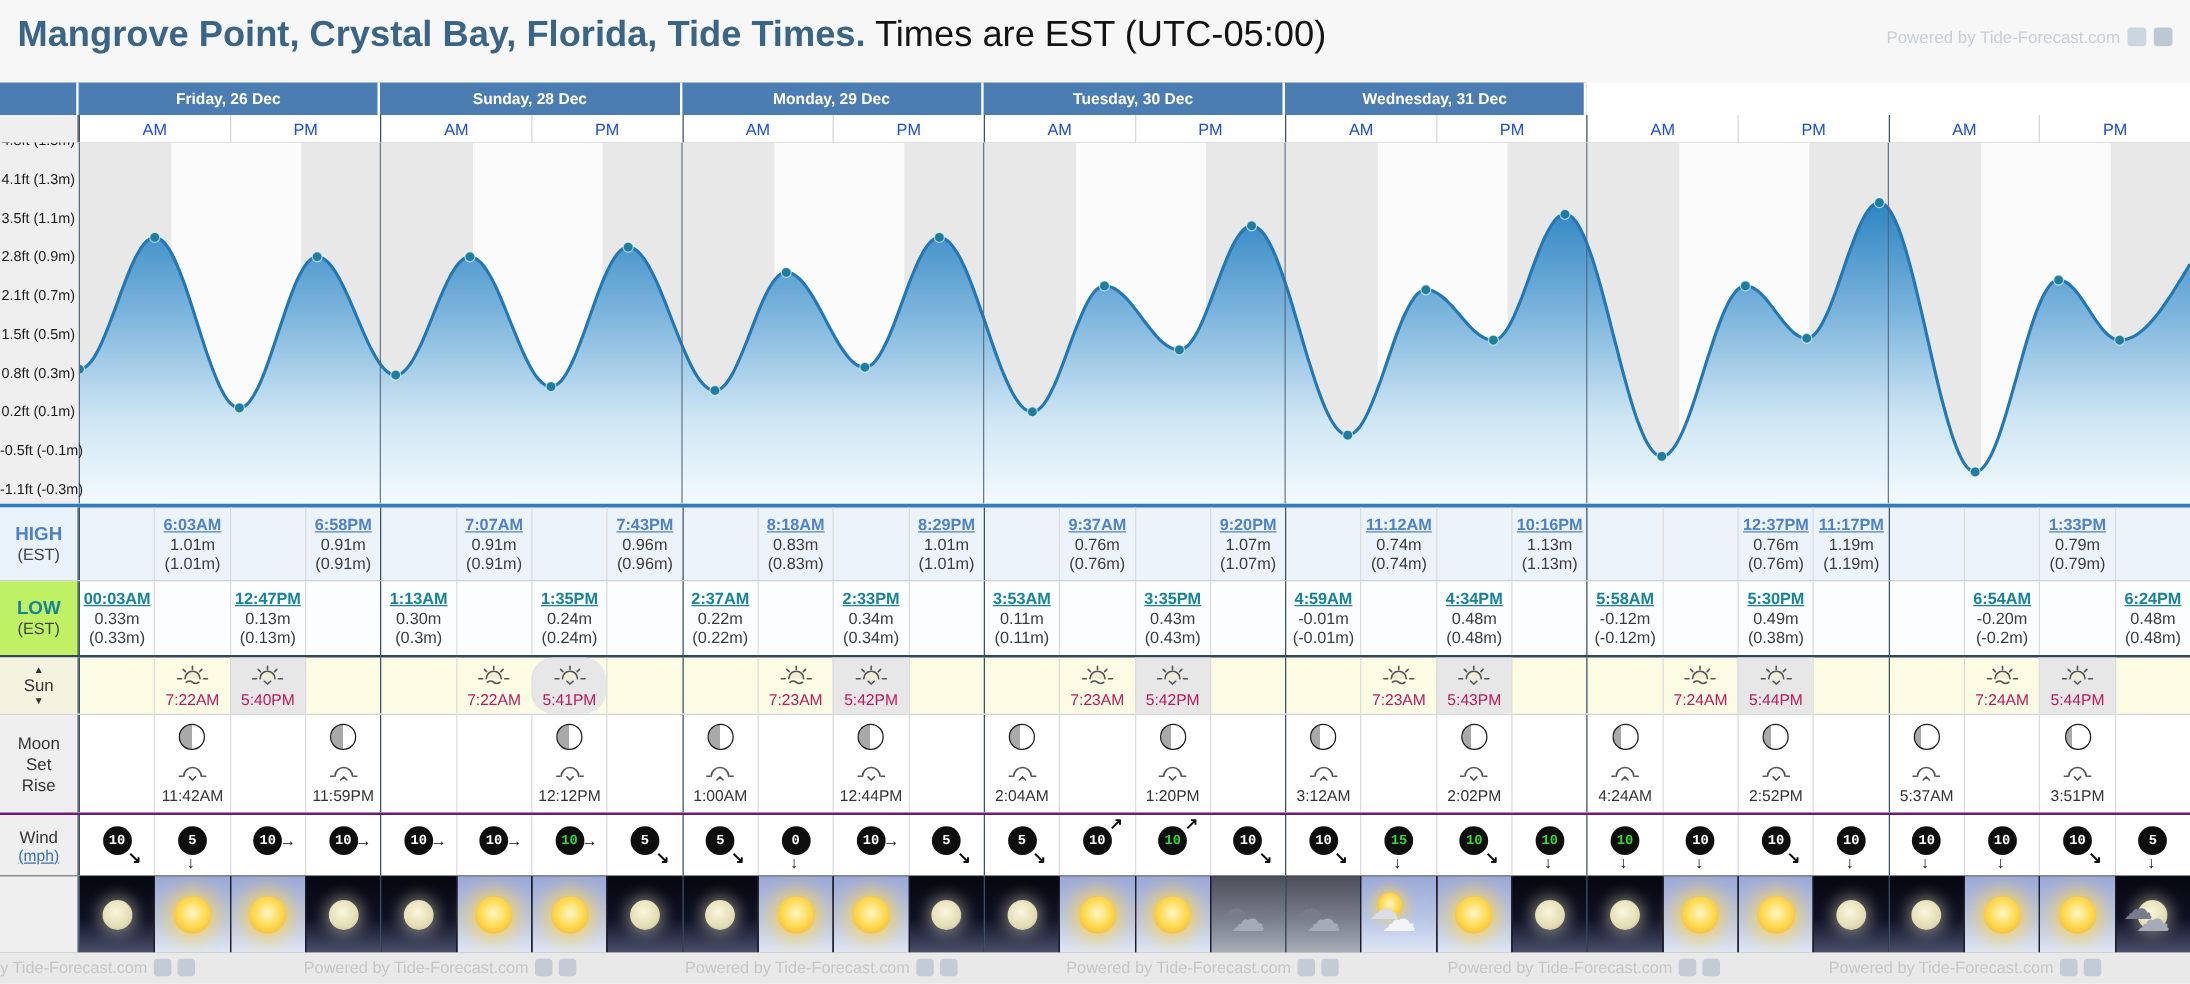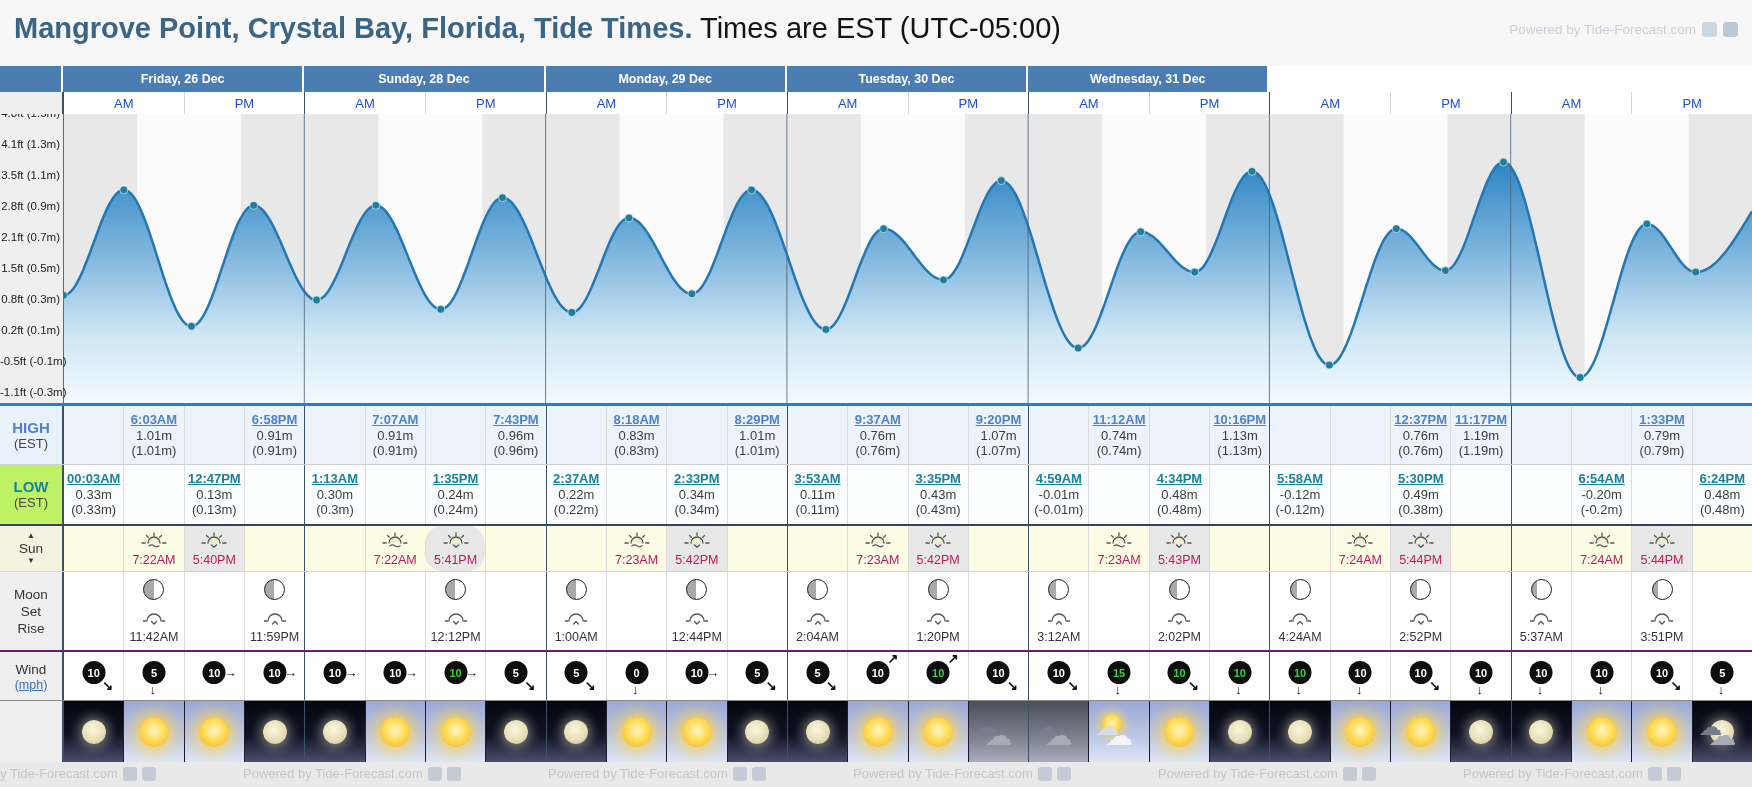--- a/index.html
+++ b/index.html
@@ -55,21 +55,21 @@
   .t-time{font-weight:bold;display:block;text-decoration:underline;}
   .t-h{color:#3c3c3c;display:block;}
   
   .sun-ent{position:absolute;left:0;top:0;width:100%;display:flex;flex-direction:column;align-items:center;padding-top:6px;gap:2px;font-size:12.5px;color:#be185d;}
   
   .moon-ent{position:absolute;left:0;top:0;width:100%;height:100%;display:flex;flex-direction:column;align-items:center;justify-content:space-between;padding:7px 0 6px;box-sizing:border-box;}
   .moon-phase{width:21px;height:21px;border-radius:50%;border:1.4px solid #1c1c1c;box-sizing:border-box;}
   .moon-bot{display:flex;flex-direction:column;align-items:center;gap:1px;font-size:12.5px;color:#333;}
   
   .wind-wrap{position:absolute;left:50%;top:9px;transform:translateX(-50%);width:23px;height:23px;}
-  .wbadge{position:relative;width:23px;height:23px;border-radius:50%;background:#0e0e0e;display:flex;align-items:center;justify-content:center;}
+  .wbadge{position:relative;width:23px;height:23px;border-radius:50%;background:#0e0e0e;display:flex;align-items:center;justify-content:center;font-family:Liberation Mono, monospace;}
   .wnum{color:#fff;font-size:11px;font-weight:bold;}
   .wnum.green{color:#39d23f;}
   .warr{position:absolute;font-size:13px;font-weight:bold;color:#0e0e0e;line-height:1;}
   .dir-E{right:-11px;top:5px;}
   .dir-SE{right:-8px;bottom:-8px;}
   .dir-S{left:7px;bottom:-12px;}
   .dir-NE{right:-9px;top:-9px;}
   
   .wx-night{background:linear-gradient(180deg,#06070f 0%,#0e1124 55%,#4a4f6b 100%);}
   .wx-day{background:linear-gradient(180deg,#9aa8d8 0%,#bcc8e8 60%,#dfe7f5 100%);}

